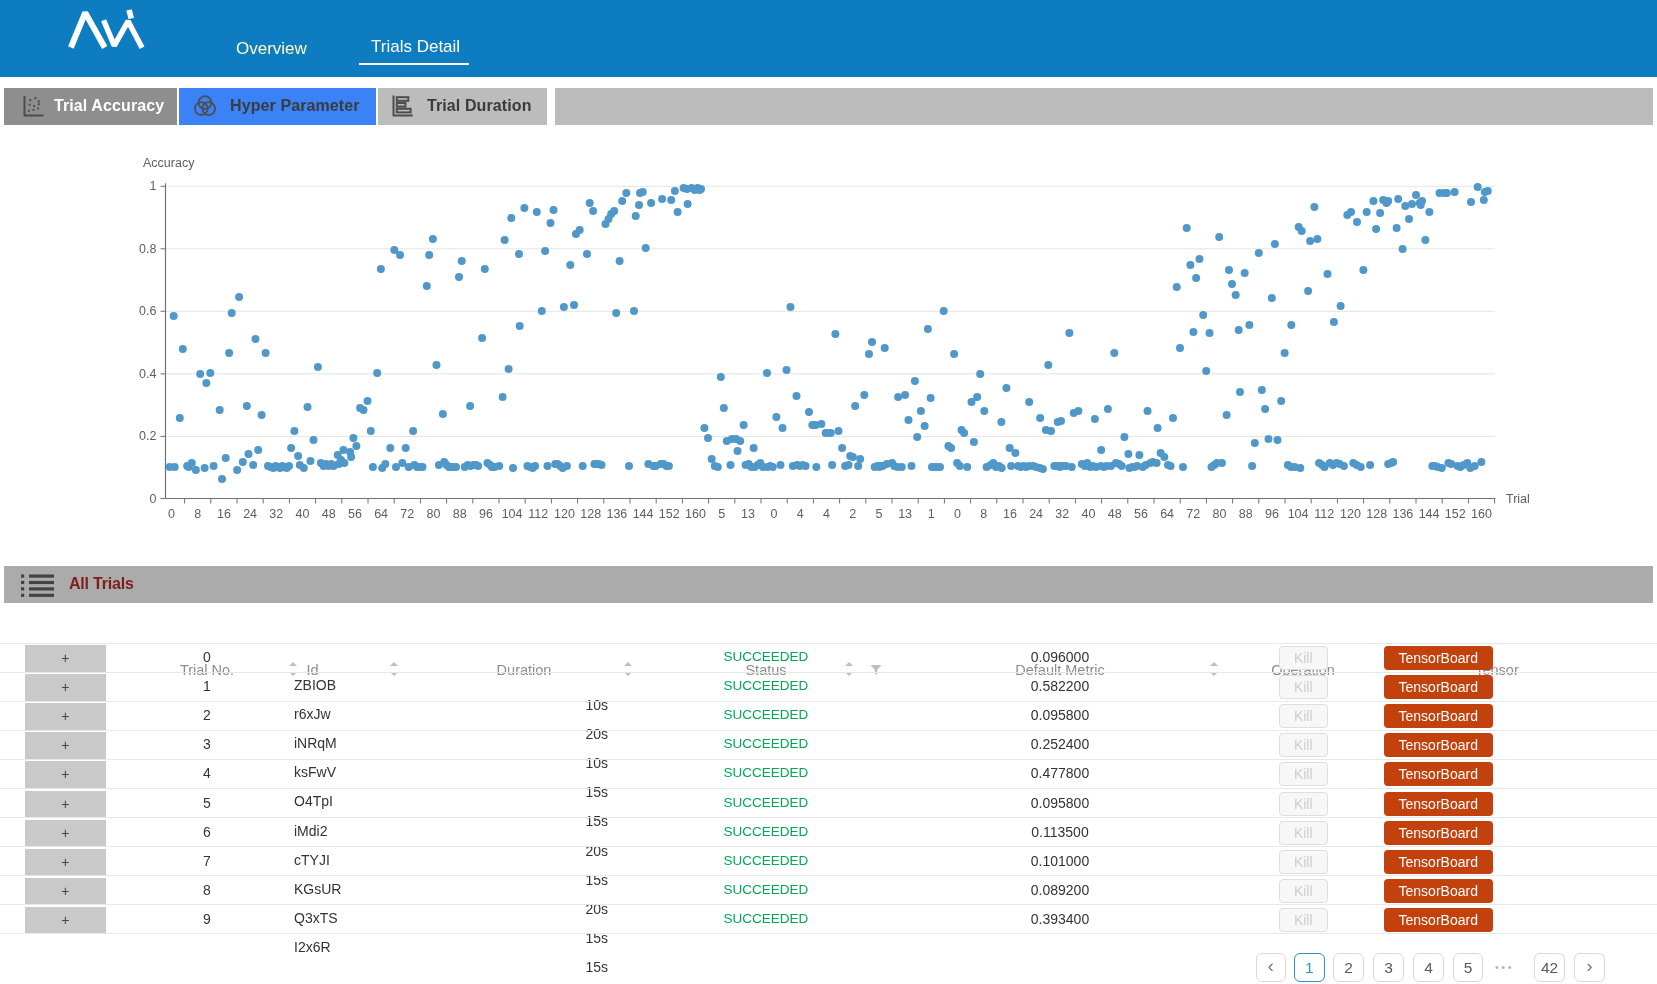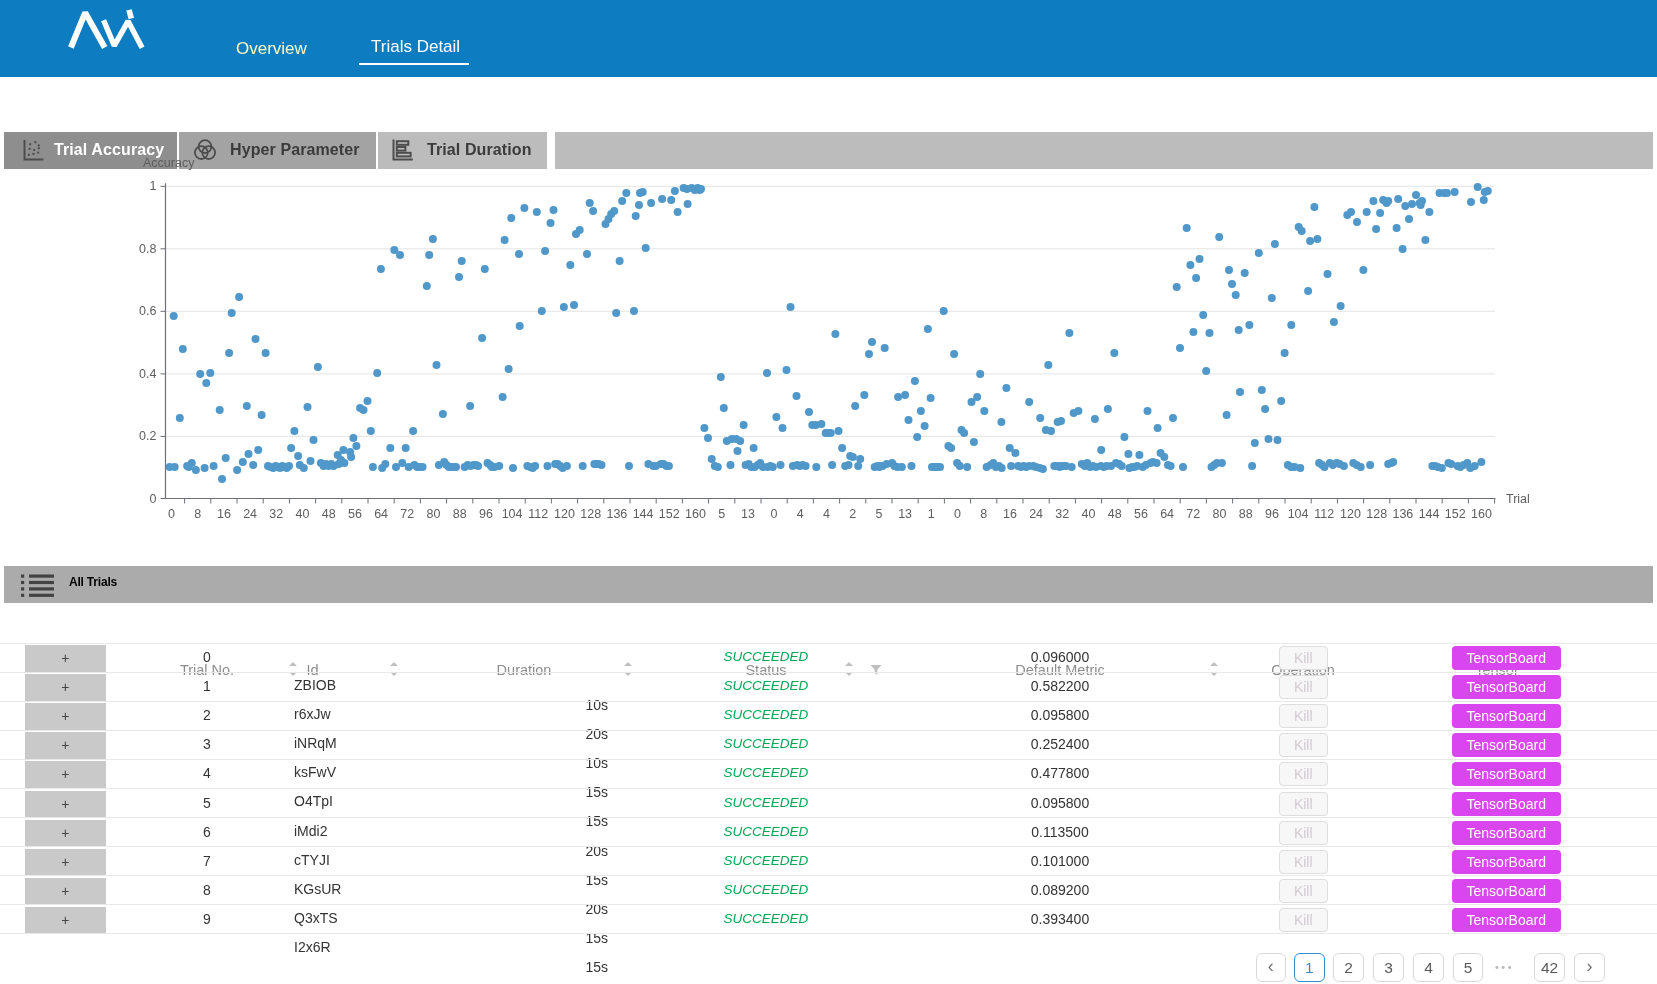--- a/index.html
+++ b/index.html
@@ -2,49 +2,49 @@
 <html><head><meta charset="utf-8">
 <style>
 * { margin:0; padding:0; box-sizing:border-box; }
 html,body { width:1657px; height:984px; background:#fff; font-family:"Liberation Sans", sans-serif; position:relative; overflow:hidden; }
 .hdr { position:absolute; left:0; top:0; width:1657px; height:77px; background:#0d7cc1; }
 .logotext { position:absolute; left:23px; top:54px; width:172px; text-align:center; color:#fff; font-size:12.5px; font-weight:700; letter-spacing:-0.3px; white-space:nowrap;margin-top:32px; }
 .nav1 { position:absolute; left:236px; top:39px; color:#fef9c3; font-size:17px; }
 .nav2 { position:absolute; left:371px; top:37px; color:#fff; font-size:17px; }
 .nav2u { position:absolute; left:359px; top:63px; width:110px; height:2px; background:#fff; }
 .tabbar { position:absolute; top:88px; height:36.5px; }
-.tab { position:absolute; top:0; height:36.5px;margin-top:44px; }
+.tab { position:absolute; top:0; height:36.5px; }
 .t1 { left:4px; width:172.5px; background:#8e8e8e; }
-.t2 { left:179px; width:196.5px; background:#a3a3a3; }
+.t2 { left:179px; width:196.5px; background:#3b82f6; }
 .t3 { left:378px; width:169px; background:#bcbcbc; }
 .t4 { left:554.5px; width:1098.5px; background:#bcbcbc; }
 .tabtxt { position:absolute; top:8.5px; font-size:16px; font-weight:700; letter-spacing:0.1px; white-space:nowrap; }
 .t1 .tabtxt { left:50px; color:#fff; }
 .t2 .tabtxt { left:51px; color:#3b3b3b; }
 .t3 .tabtxt { left:49px; color:#3b3b3b; }
 .alltrials { position:absolute; left:4px; top:565.5px; width:1649px; height:37.5px; background:#ababab; }
-.alltrials .txt { position:absolute; left:65px; top:9px; font-size:12px; font-weight:700; letter-spacing:-0.2px; color:#000000; }
+.alltrials .txt { position:absolute; left:65px; top:9px; font-size:16px; font-weight:700; letter-spacing:-0.2px; color:#7f1d1d; }
 .thead { position:absolute; top:622px; height:21px; left:0; width:1657px; font-size:14.5px; color:#8d8d8d; }
 .th { position:absolute; white-space:nowrap;margin-top:40px; }
 .sorter { display:inline-block; position:relative; width:10px; height:14px; }
 .cu,.cd { position:absolute; left:1px; width:0; height:0; border-left:4px solid transparent; border-right:4px solid transparent; }
 .cu { top:0; border-bottom:4.5px solid #bfbfbf; }
 .cd { bottom:0; border-top:4.5px solid #bfbfbf; }
 .tline { position:absolute; left:0; width:1657px; height:1px; background:#e8e8e8; }
 .row { position:absolute; left:0; width:1657px; height:29.1px; border-bottom:1px solid #e8e8e8; font-size:14px; color:#333; }
 .pluscell { position:absolute; left:24.5px; top:1.5px; width:81.5px; height:26.6px; background:#c9c9c9; text-align:center; }
 .plus { font-size:14px; color:#464646; line-height:26px; }
 .c { position:absolute; top:5.5px; white-space:nowrap; }
 .trialno { left:157px; width:100px; text-align:center; }
 .idv { left:294px;margin-top:28px; }
 .dur { left:500px; width:108px; text-align:right;margin-top:48px; }
-.status { left:716px; width:100px; text-align:center; color:#00a854; font-size:13.5px;font-style:italic; }
+.status { left:716px; width:100px; text-align:center; color:#00a854; font-size:13.5px; }
 .metric { left:1010px; width:100px; text-align:center; }
 .killbtn { position:absolute; left:1278.5px; top:2.5px; width:49.5px; height:24px; background:#f7f7f7; border:1px solid #dedede; border-radius:4px; color:#d2cad2; text-align:center; line-height:22px; font-size:14px; }
-.tbbtn { position:absolute; left:1452px; top:2.5px; width:108.5px; height:24px; background:#d946ef; border-radius:4px; color:#fff; text-align:center; line-height:24px; font-size:14px; }
+.tbbtn { position:absolute; left:1384px; top:2.5px; width:108.5px; height:24px; background:#c2410c; border-radius:4px; color:#fff; text-align:center; line-height:24px; font-size:14px; }
 .pg { position:absolute; top:952.5px; height:29px; border:1px solid #d9d9d9; border-radius:6px; background:#fff; text-align:center; line-height:27px; font-size:15.5px; color:#595959; }
 .pg.arrow { color:#737373; font-size:18px; line-height:25px; }
 .pg.active { border-color:#2d8fd4; color:#2d8fd4; }
 .pg.dots { border-color:transparent; color:#b5b5b5; font-size:11px; letter-spacing:2.5px; }
 </style></head>
 <body>
 <svg style="position:absolute;left:0;top:0;z-index:1" width="1657" height="570" viewBox="0 0 1657 570">
 <line x1="165.5" y1="186.3" x2="1495" y2="186.3" stroke="#e4e4e4" stroke-width="1"></line>
 <line x1="165.5" y1="248.8" x2="1495" y2="248.8" stroke="#e4e4e4" stroke-width="1"></line>
 <line x1="165.5" y1="311.3" x2="1495" y2="311.3" stroke="#e4e4e4" stroke-width="1"></line>

